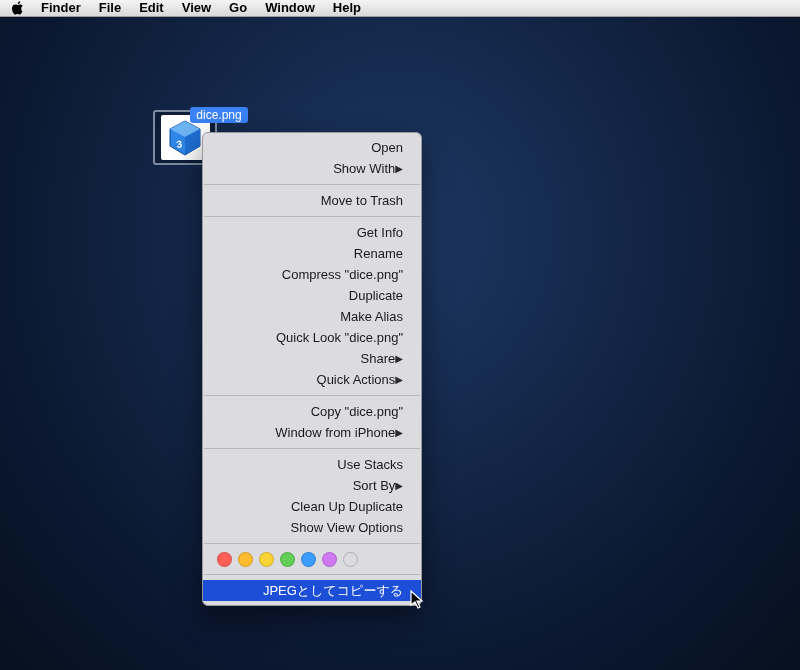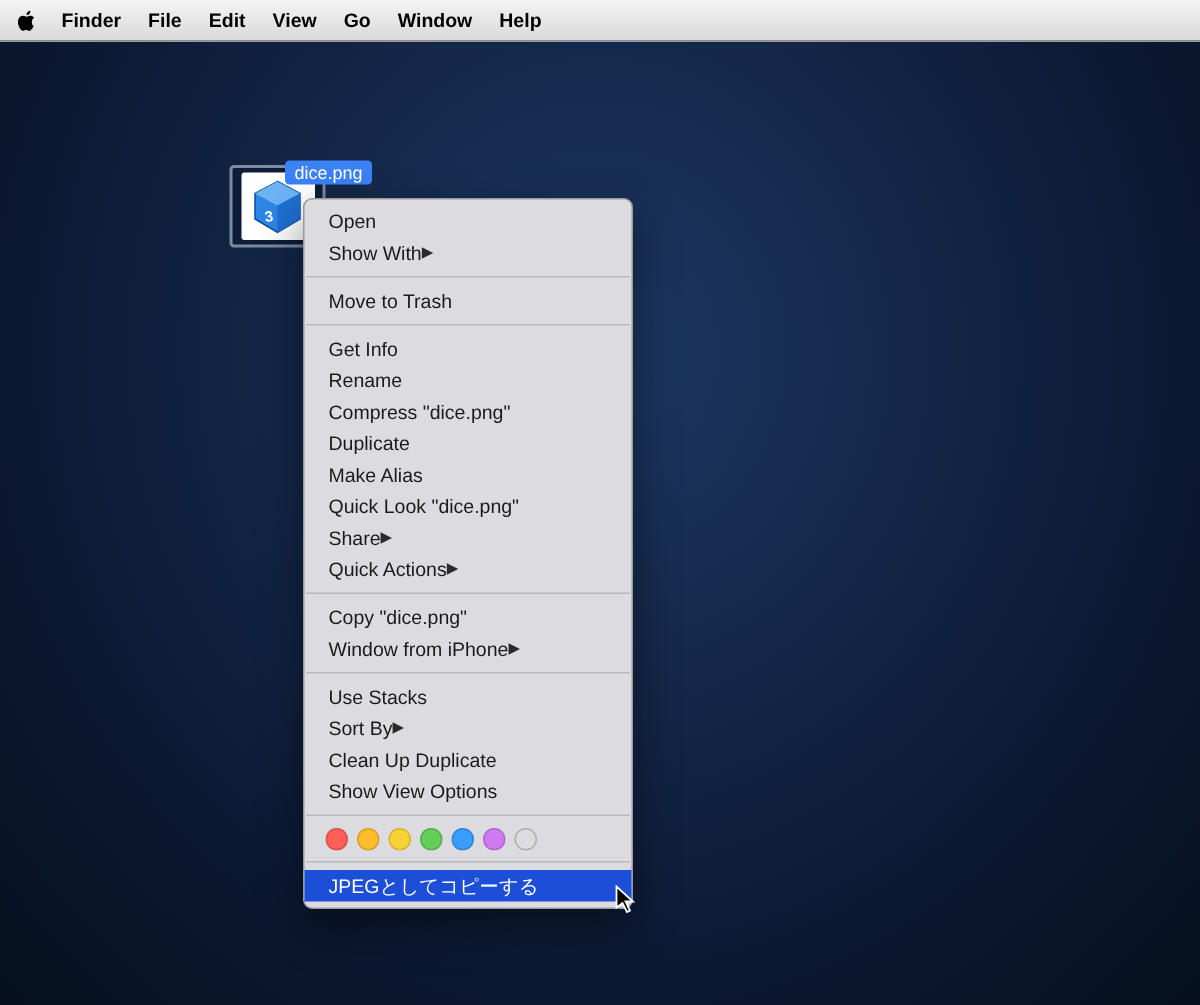--- a/index.html
+++ b/index.html
@@ -4,21 +4,21 @@
 <style>
   * { margin: 0; padding: 0; box-sizing: border-box; }
   html, body { width: 800px; height: 670px; overflow: hidden; font-family: -apple-system, "Helvetica Neue", Arial, sans-serif; }
   body {
     background: radial-gradient(ellipse at 50% 35%, #1d3763 0%, #132647 40%, #0b1831 70%, #06101f 100%);
     position: relative;
   }
 
   
   .menubar {
-    position: absolute; left: 0; top: 0; right: 0; height: 28px;
+    position: absolute; left: 0; top: 0; right: 0; height: 17px;
     background: linear-gradient(#f4f4f4, #d9d9d9);
     border-bottom: 1px solid #9c9c9c;
     display: flex; align-items: center;
     font-size: 13px; color: #000;
     padding-left: 8px;
     user-select: none;
   }
   .menubar .apple {
     width: 18px; display: inline-flex; justify-content: center; align-items: center; margin-right: 6px;
   }
@@ -58,21 +58,21 @@
     background: #dcdce0;
     border: 1px solid #9a9a9e;
     border-radius: 6px;
     box-shadow: 0 12px 30px rgba(0,0,0,0.45);
     font-size: 13px; color: #1a1a1a;
     padding: 4px 0;
   }
   .menu-item {
     padding: 1px 18px 1px 16px;
     line-height: 19px;
-    display: flex; align-items: center; justify-content: flex-start;
+    display: flex; align-items: center; justify-content: flex-end;
     white-space: nowrap;
   }
   .menu-item .arrow { font-size: 10px; color: #2a2a2a; }
   .menu-item.highlight {
     background: #1d4ed8; color: #fff;
   }
   .menu-sep {
     height: 1px; background: #b8b8bc; margin: 5px 1px;
   }
   .tag-row {

